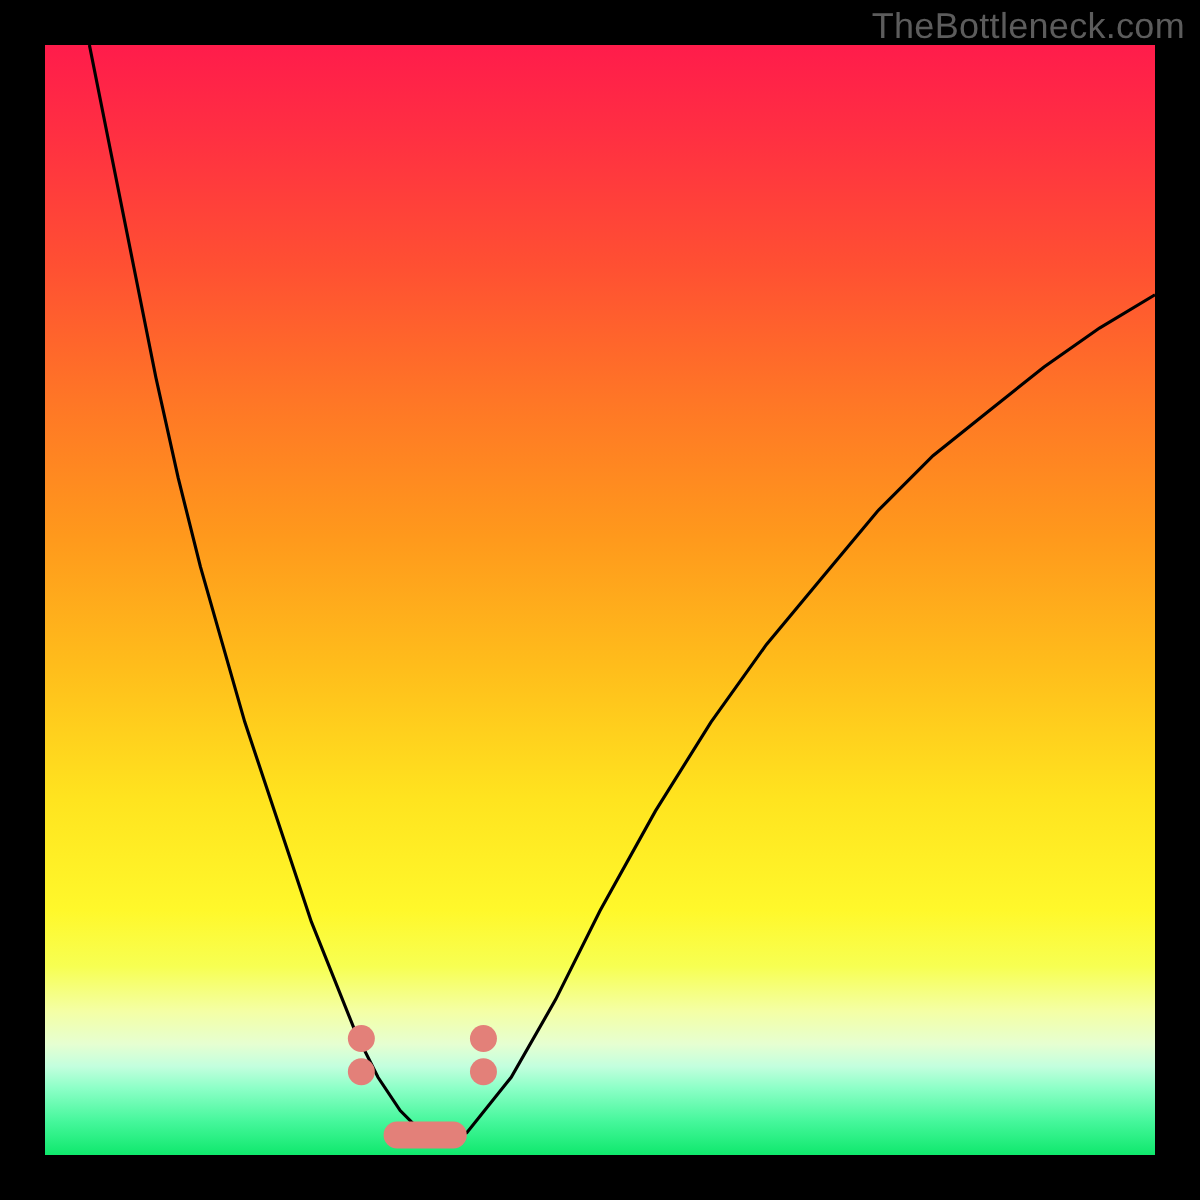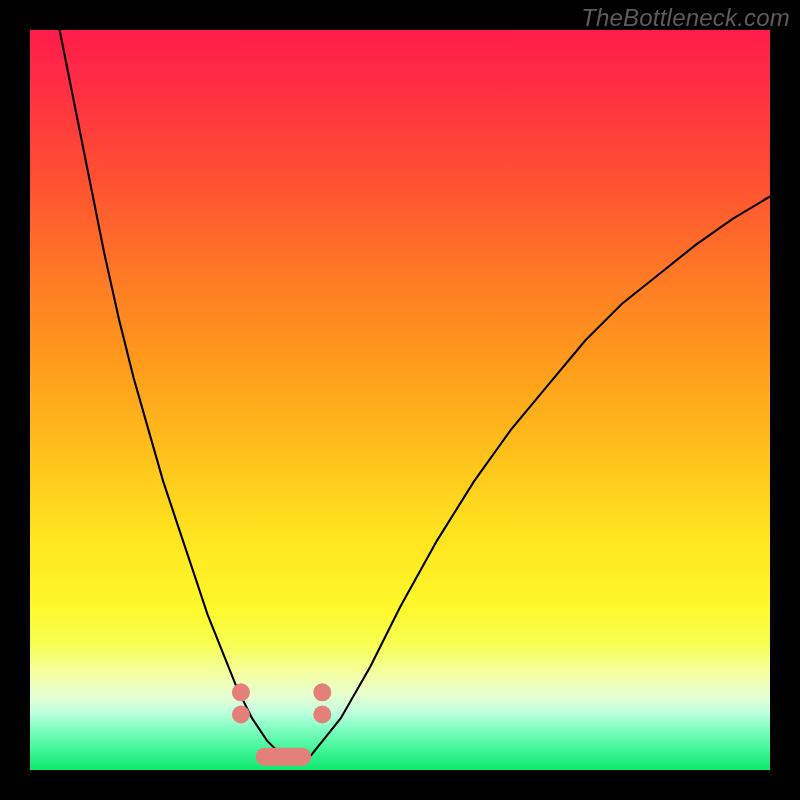--- a/index.html
+++ b/index.html
@@ -9,21 +9,20 @@
     height: 800px;
     background: #000;
     overflow: hidden;
     font-family: Arial, Helvetica, sans-serif;
   }
   .outer {
     position: relative;
     width: 800px;
     height: 800px;
     background: #000;
-    font-style: italic;
   }
   .watermark {
     position: absolute;
     top: 4px;
     right: 10px;
     color: #5c5c5c;
     font-size: 24px;
     font-weight: 500;
     letter-spacing: 0.2px;
     z-index: 10;

